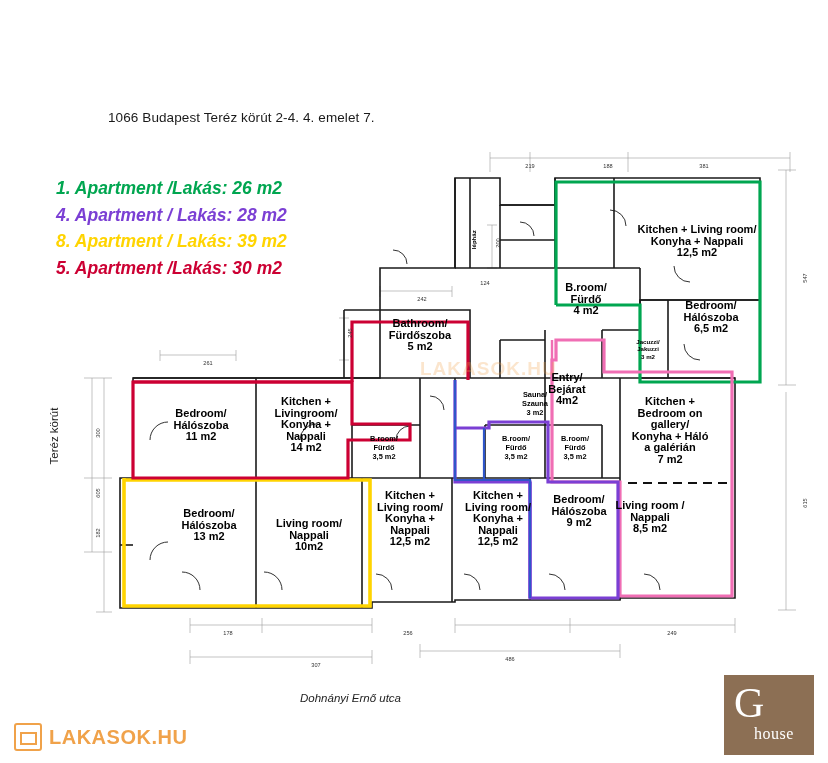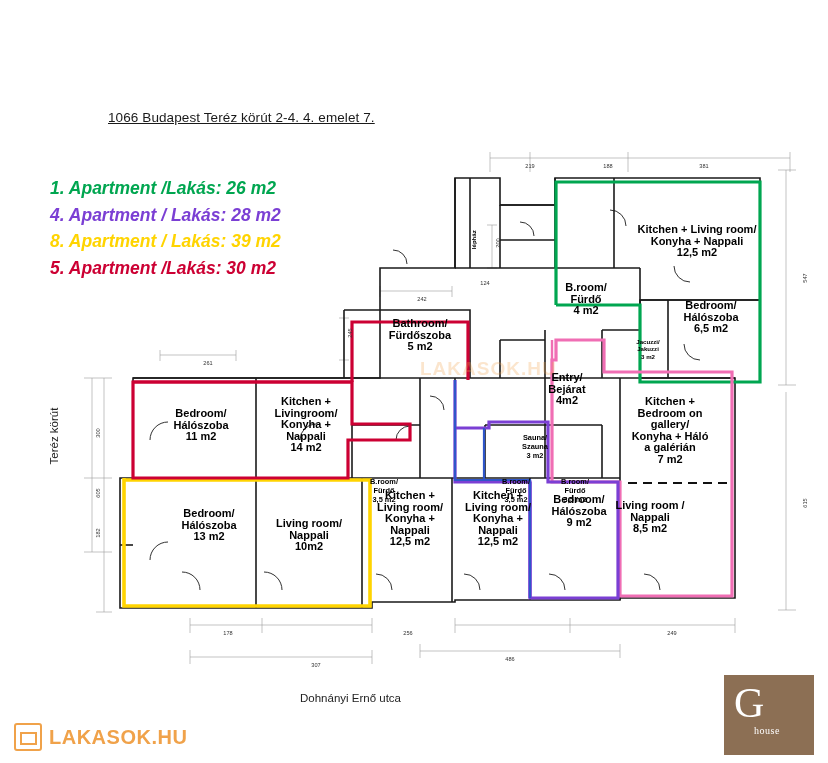--- a/index.html
+++ b/index.html
@@ -22,26 +22,25 @@
   }
   .abs { position: absolute; }
 
   
   #address {
     left: 108px;
     top: 110px;
     font-size: 13.5px;
     color: #1a1a1a;
     letter-spacing: 0.1px;
-    text-decoration: underline;
   }
 
   
   #legend {
-    left: 50px;
+    left: 56px;
     top: 175px;
     width: 440px;
   }
   .legend-row {
     font-size: 17.5px;
     font-weight: bold;
     font-style: italic;
     line-height: 26.5px;
     white-space: nowrap;
   }
@@ -55,31 +54,32 @@
     font-size: 11.5px;
     color: #222;
     transform: rotate(-90deg);
     transform-origin: 50% 50%;
   }
   #street-bottom {
     left: 300px;
     top: 692px;
     font-size: 11.5px;
     color: #222;
+    font-style: italic;
   }
 
   
   .room {
     font-size: 11px;
     line-height: 11.6px;
     color: #000;
     font-weight: bold;
     text-align: center;
   }
-  .room.sm { font-size: 7.4px; line-height: 9px; margin-top: 43px; }
+  .room.sm { font-size: 7.4px; line-height: 9px; }
   .room.xs { font-size: 6.1px; line-height: 7.4px; }
 
   
   .dim {
     font-size: 5.6px;
     color: #333;
     text-align: center;
   }
   .dim.vert {
     transform: rotate(-90deg);
@@ -125,21 +125,21 @@
   }
   #logo-g {
     position: absolute;
     left: 10px; top: 4px;
     font-size: 42px;
     font-family: "Liberation Serif", serif;
   }
   #logo-house {
     position: absolute;
     left: 30px; top: 50px;
-    font-size: 10px;
+    font-size: 16px;
     font-family: "Liberation Serif", serif;
     letter-spacing: 0.5px;
   }
 
   
   #plan-watermark {
     left: 420px;
     top: 358px;
     font-size: 19px;
     font-weight: bold;

